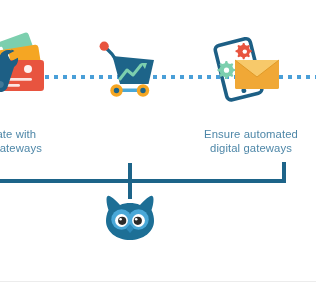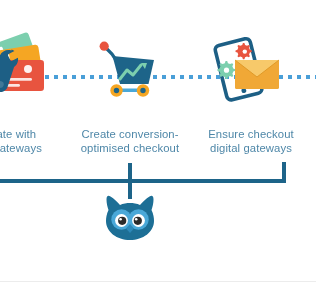--- a/index.html
+++ b/index.html
@@ -173,27 +173,23 @@
         <path d="M0 0 L22 17 L44 0" fill="none" stroke="#e09a28" stroke-width="1"></path>
       </g>
     </svg>
   </div>
 
   <div class="label" id="label-payment">
     <div>egrate with</div>
     <div>ent gateways</div>
   </div>
 
-  <div class="label" id="label-cart">
-    <div>Create conversion-</div>
-    <div>optimised checkout</div>
-  </div>
 
   <div class="label" id="label-deliver">
-    <div>Ensure checkout</div>
+    <div>Ensure automated</div>
     <div>digital gateways</div>
   </div>
 
   <div class="bracket-h"></div>
   <div class="bracket-riser-right"></div>
   <div class="bracket-stem"></div>
 
   <div id="owl">
     <svg viewBox="0 0 52 50" width="52" height="50" xmlns="http://www.w3.org/2000/svg">
 

